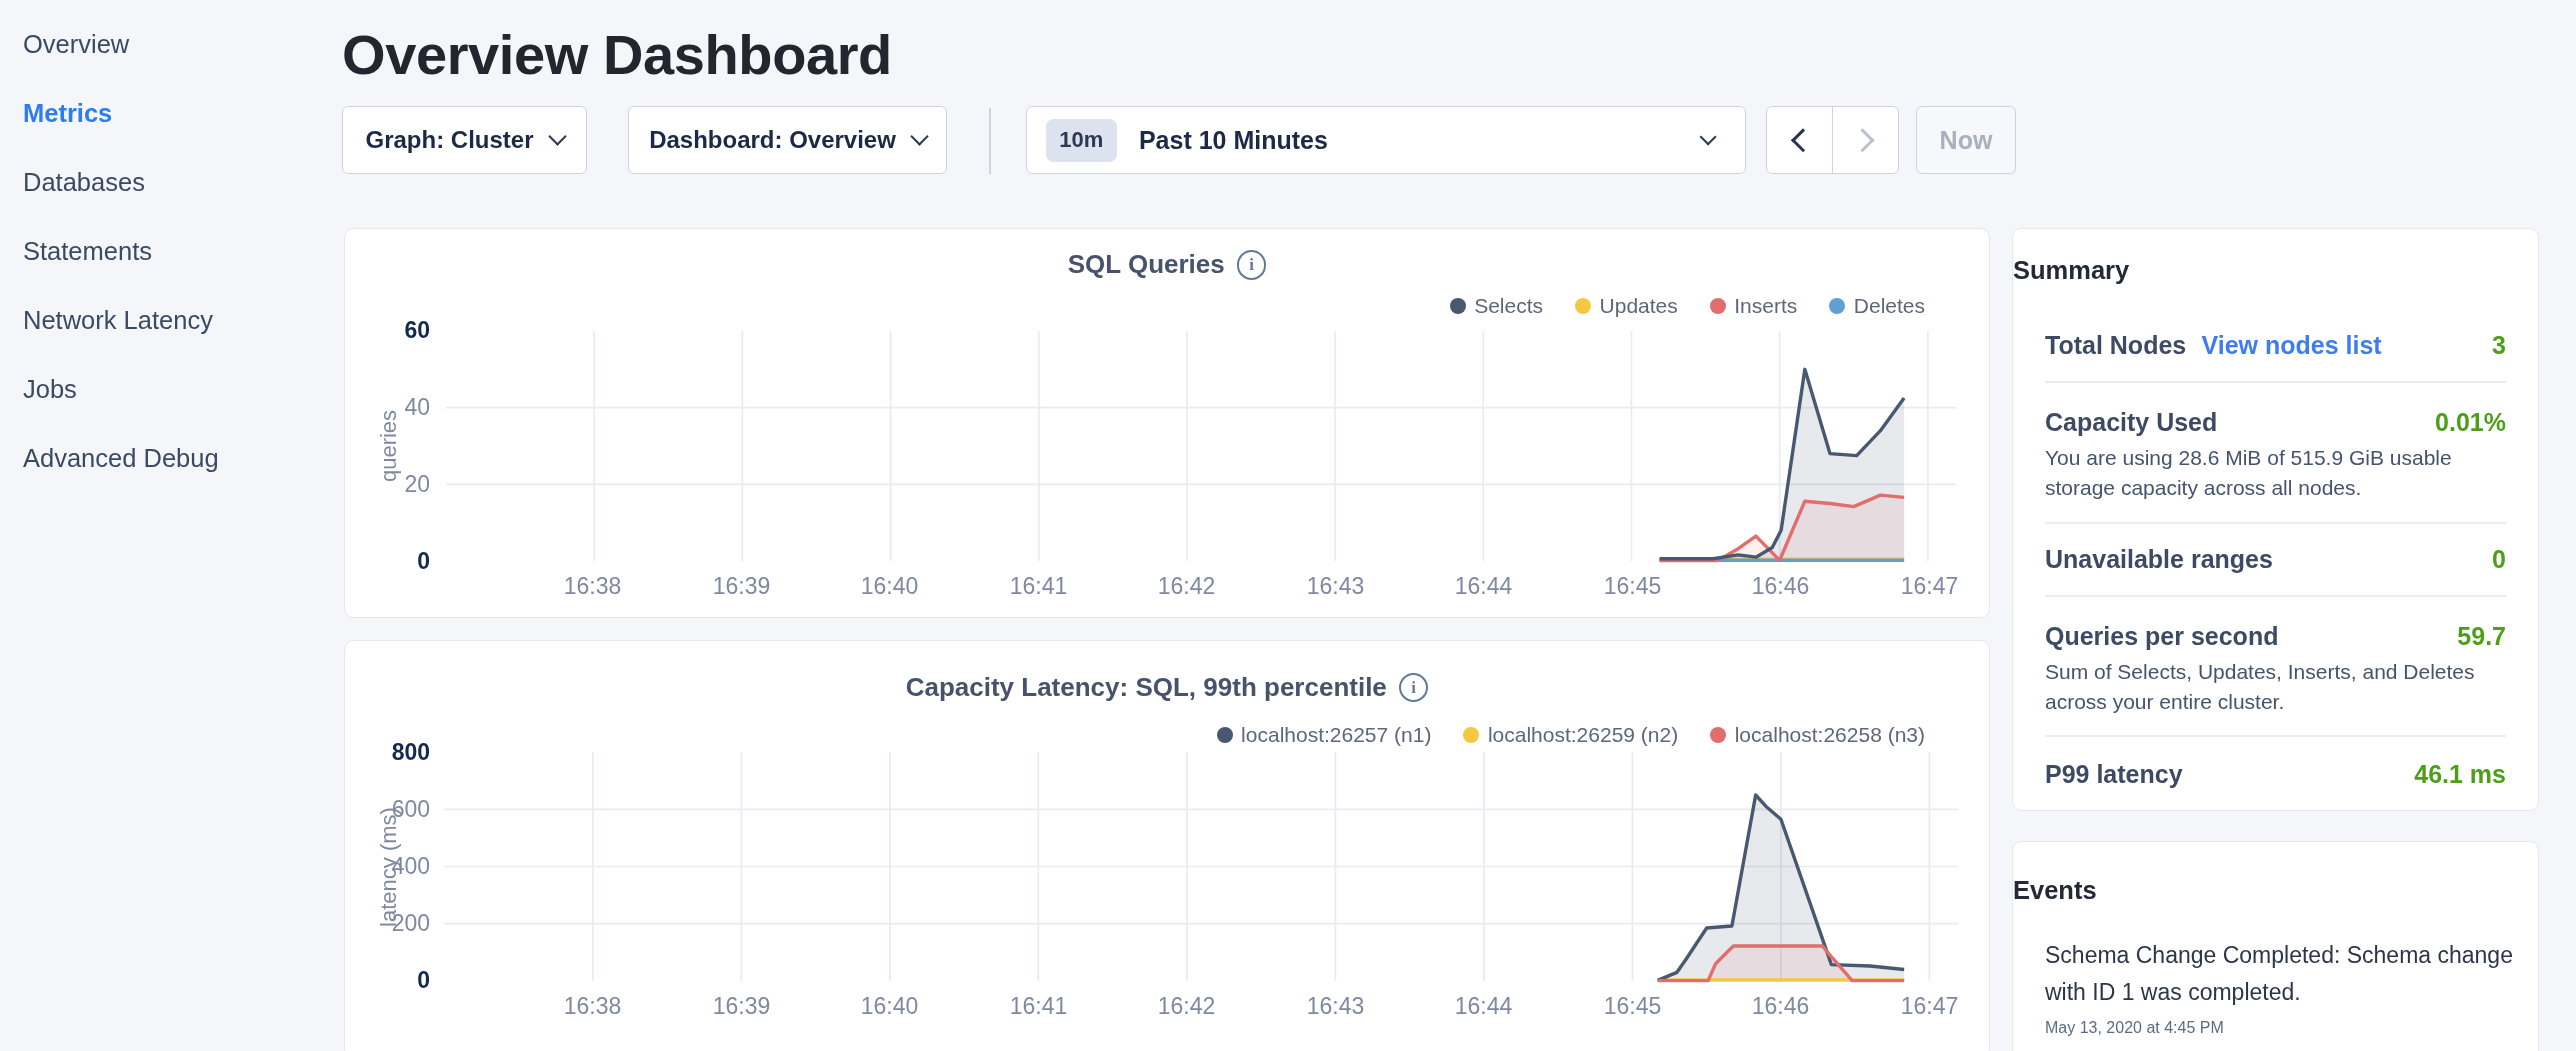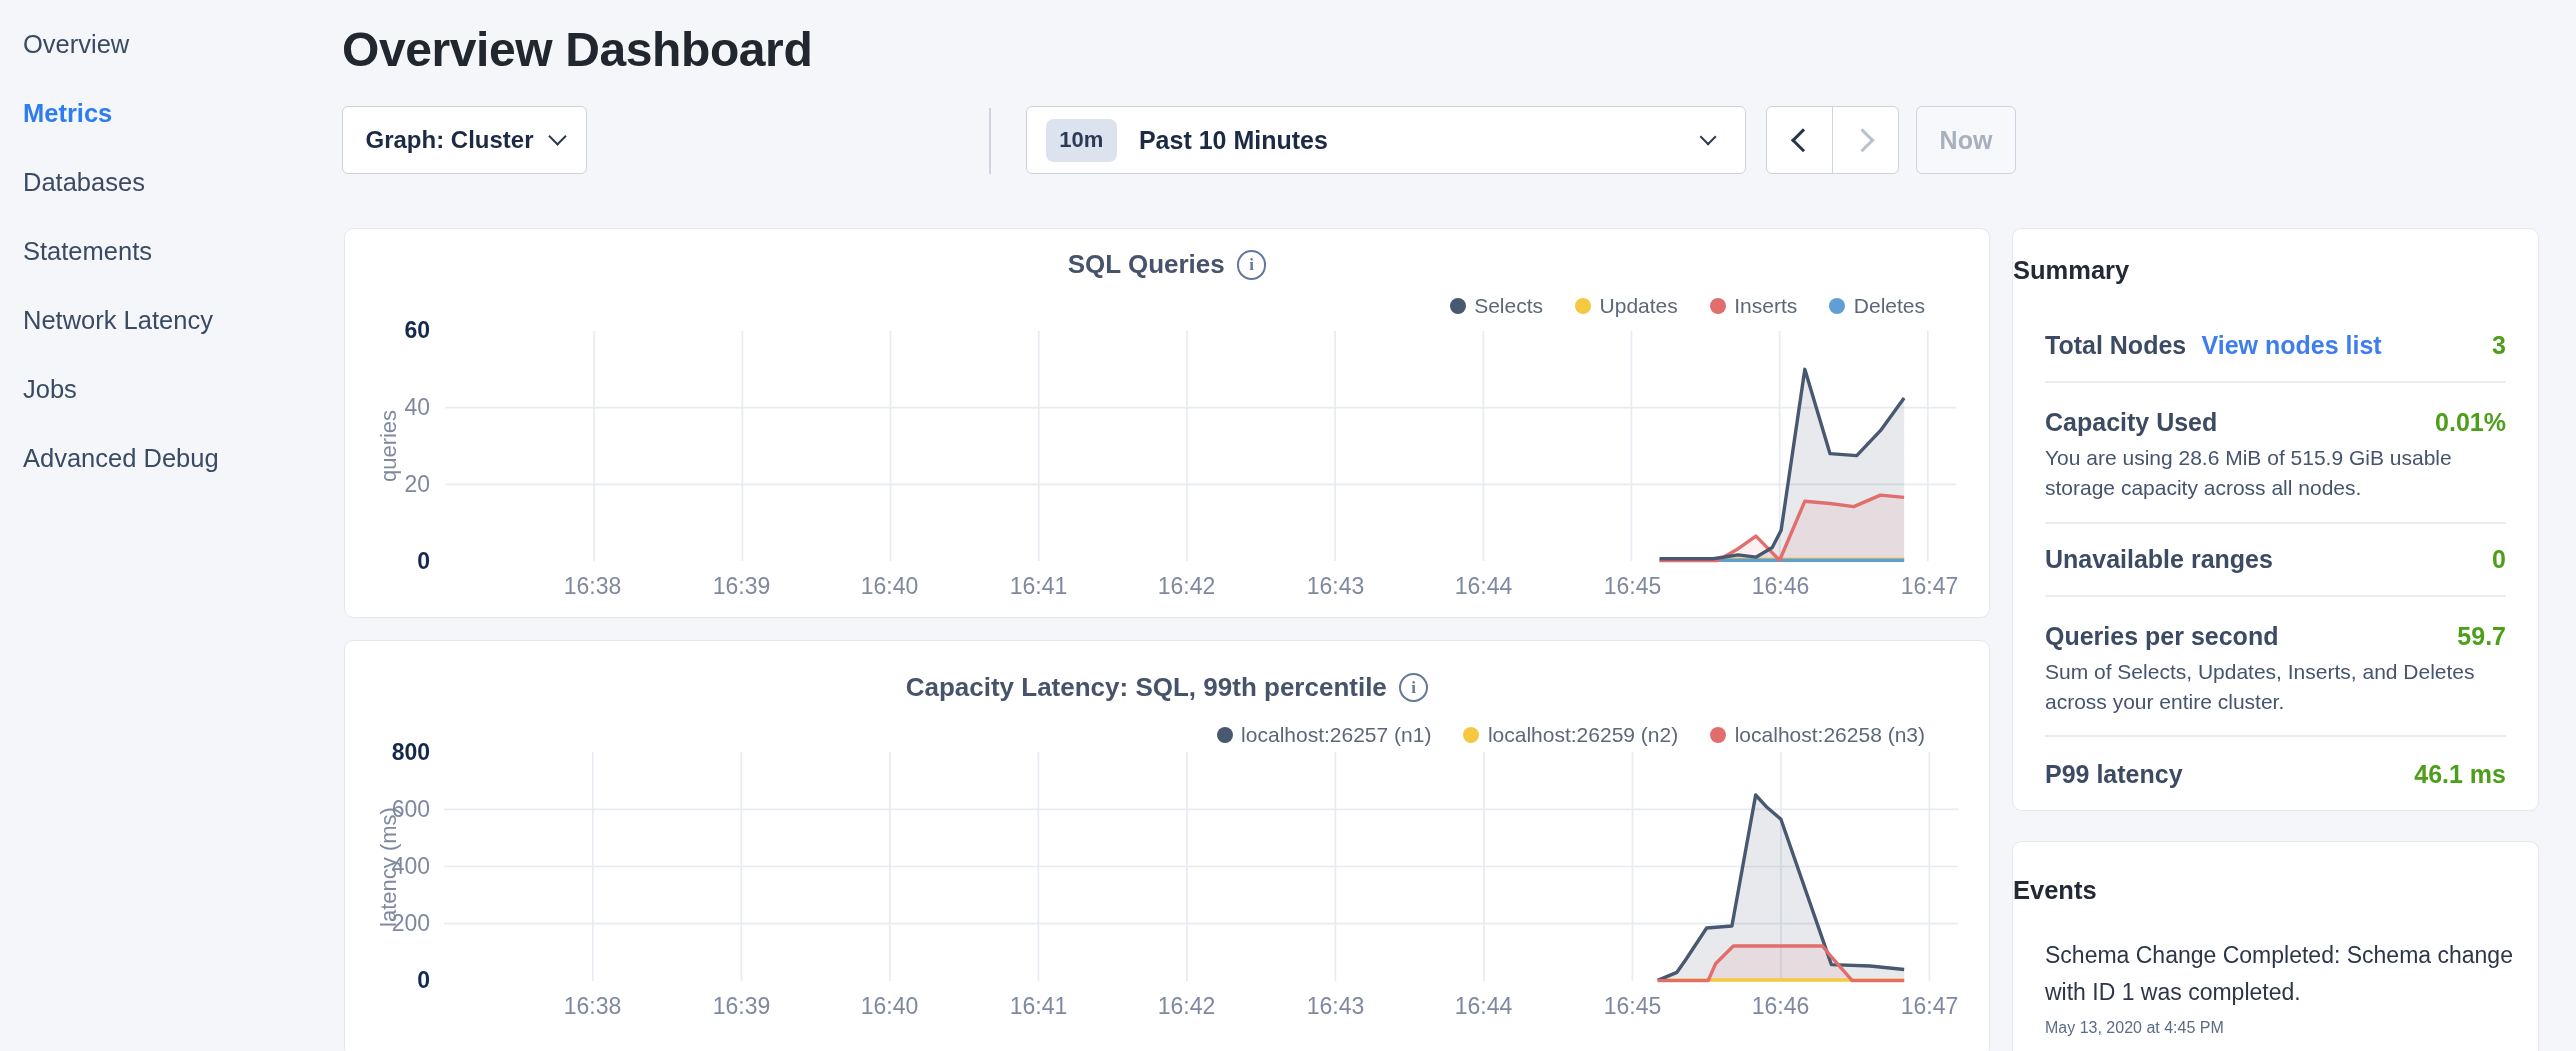--- a/index.html
+++ b/index.html
@@ -6,21 +6,21 @@
   body{width:2576px;height:1051px;overflow:hidden;background:#f4f6fa;
        font-family:"Liberation Sans", sans-serif;-webkit-font-smoothing:antialiased;}
   #app{position:relative;width:2412px;height:1051px;}
 
   
   .sidebar{position:absolute;left:23px;top:31px;width:306px;}
   .side-item{font-size:25.5px;color:#3a4a63;margin-bottom:42px;line-height:27px;cursor:pointer;}
   .side-item.active{color:#2e7cf1;font-weight:700;}
 
   
-  .page-title{position:absolute;left:342px;top:22px;font-size:48px;font-weight:700;
+  .page-title{position:absolute;left:342px;top:22px;font-size:56px;font-weight:700;
               color:#22272f;letter-spacing:-0.4px;}
 
   
   .btn{position:absolute;top:106px;height:68px;background:#fff;border:1.7px solid #cdd3de;
        border-radius:6px;display:flex;align-items:center;justify-content:center;
        font-size:24px;font-weight:700;color:#1c2a46;box-sizing:border-box;cursor:pointer;}
   .chev{display:inline-block;width:11px;height:11px;border-right:2.6px solid #2a3950;
         border-bottom:2.6px solid #2a3950;transform:rotate(45deg);margin-left:17px;margin-top:-6.8px;}
   .toolbar-divider{position:absolute;left:989px;top:108px;width:1.7px;height:66px;background:#cfd4de;}
   .timebox{position:absolute;left:1026px;top:106px;width:720px;height:68px;background:#fff;
@@ -88,20 +88,24 @@
       <div class="side-item">Statements</div>
       <div class="side-item">Network Latency</div>
       <div class="side-item">Jobs</div>
       <div class="side-item">Advanced Debug</div>
     </nav>
 
   <div class="page-title">Overview Dashboard</div>
 
   <div class="btn" style="left:342px;width:245px;">
     <span>Graph: Cluster</span>
+    <span class="chev"></span>
+  </div>
+  <div class="btn" style="left:628px;width:319px;">
+    <span>Dashboard: Overview</span>
     <span class="chev"></span>
   </div>
   <div class="toolbar-divider"></div>
   <div class="timebox">
     <span class="timebadge">10m</span>
     <span class="timelabel">Past 10 Minutes</span>
     <span class="chev"></span>
   </div>
   <div class="arrowgroup">
     <div class="arrowcell">

